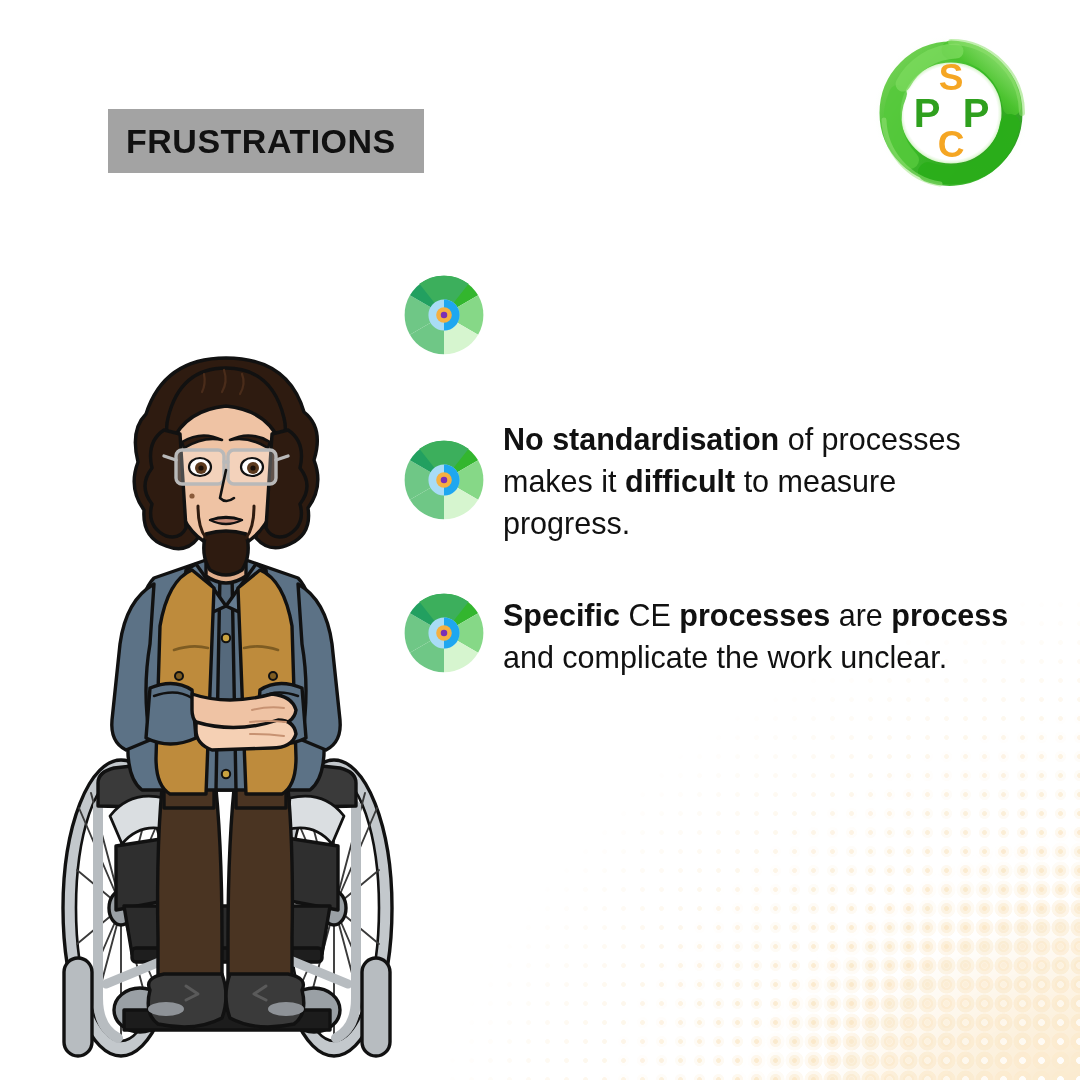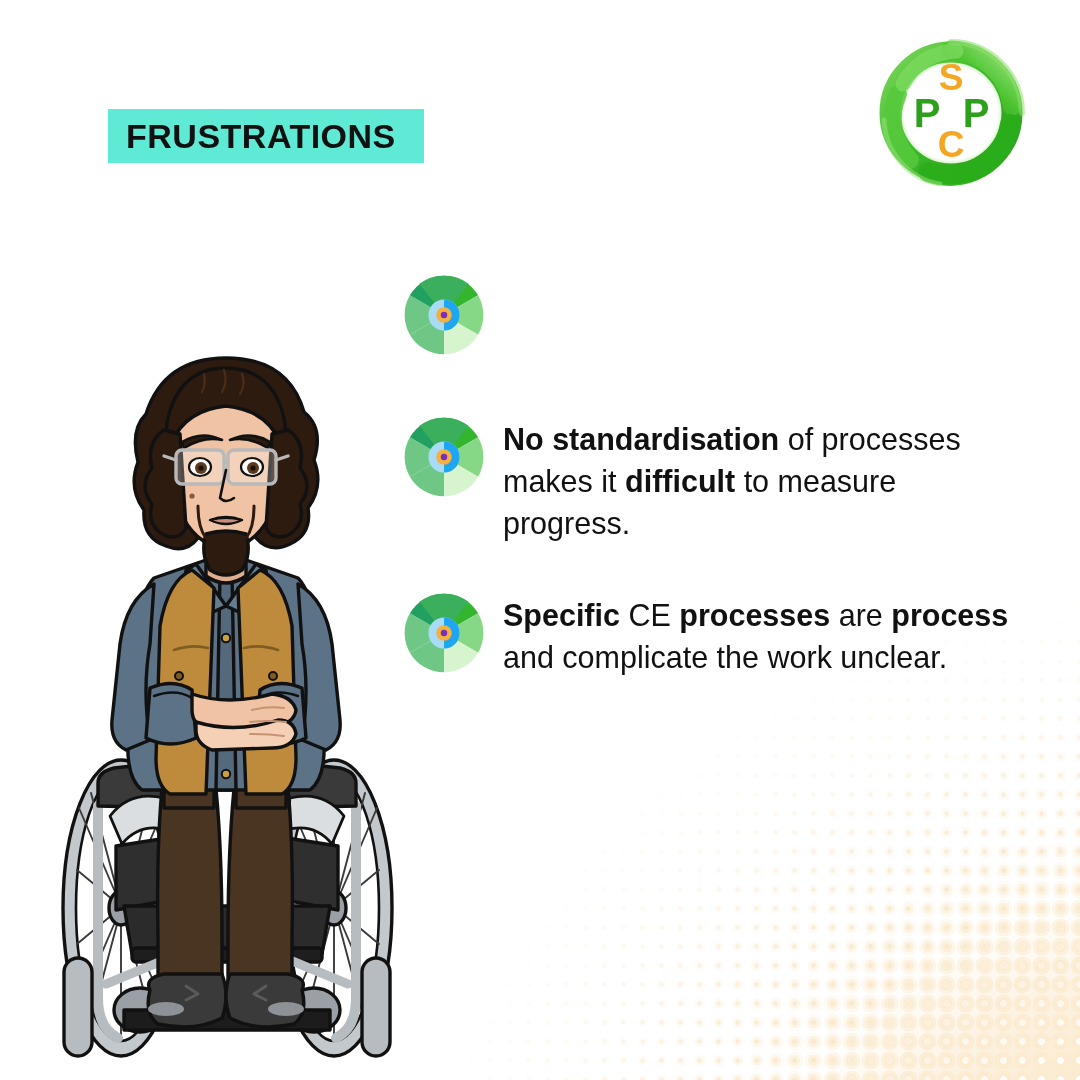--- a/index.html
+++ b/index.html
@@ -57,22 +57,22 @@
     background-size:19px 19px;
     background-position:6px 6px;
     -webkit-mask-image:radial-gradient(ellipse 400px 330px at 106% 110%, #000 0%, #000 38%, rgba(0,0,0,.60) 62%, rgba(0,0,0,0) 90%);
     mask-image:radial-gradient(ellipse 400px 330px at 106% 110%, #000 0%, #000 38%, rgba(0,0,0,.60) 62%, rgba(0,0,0,0) 90%);
   }
 
   
   #title-banner{
     position:absolute;
     left:108px; top:109px;
-    width:316px; height:54px;
-    background:#5eead4;
+    width:316px; height:64px;
+    background:#a3a3a3;
     display:flex; align-items:center;
     z-index:6;
   }
   #title-text{
     font-size:34px;
     font-weight:bold;
     letter-spacing:.5px;
     color:#111111;
     padding-left:18px;
     white-space:nowrap;
@@ -109,21 +109,21 @@
   .bullet-text{
     font-size:30.5px;
     line-height:42px;
     color:#111111;
     padding-top:8px;
   }
   .bullet-text b{ font-weight:bold; }
 
   
   #bullet-row-0{ margin-bottom:54px; }
-  #bullet-row-1{ margin-bottom:42px; }
+  #bullet-row-1{ margin-bottom:42px;align-items:center; }
 
   
   #character{
     position:absolute;
     left:46px; top:338px;
     width:360px; height:742px;
     z-index:4;
   }
   #character svg{ display:block; width:100%; height:100%; }
 </style>

